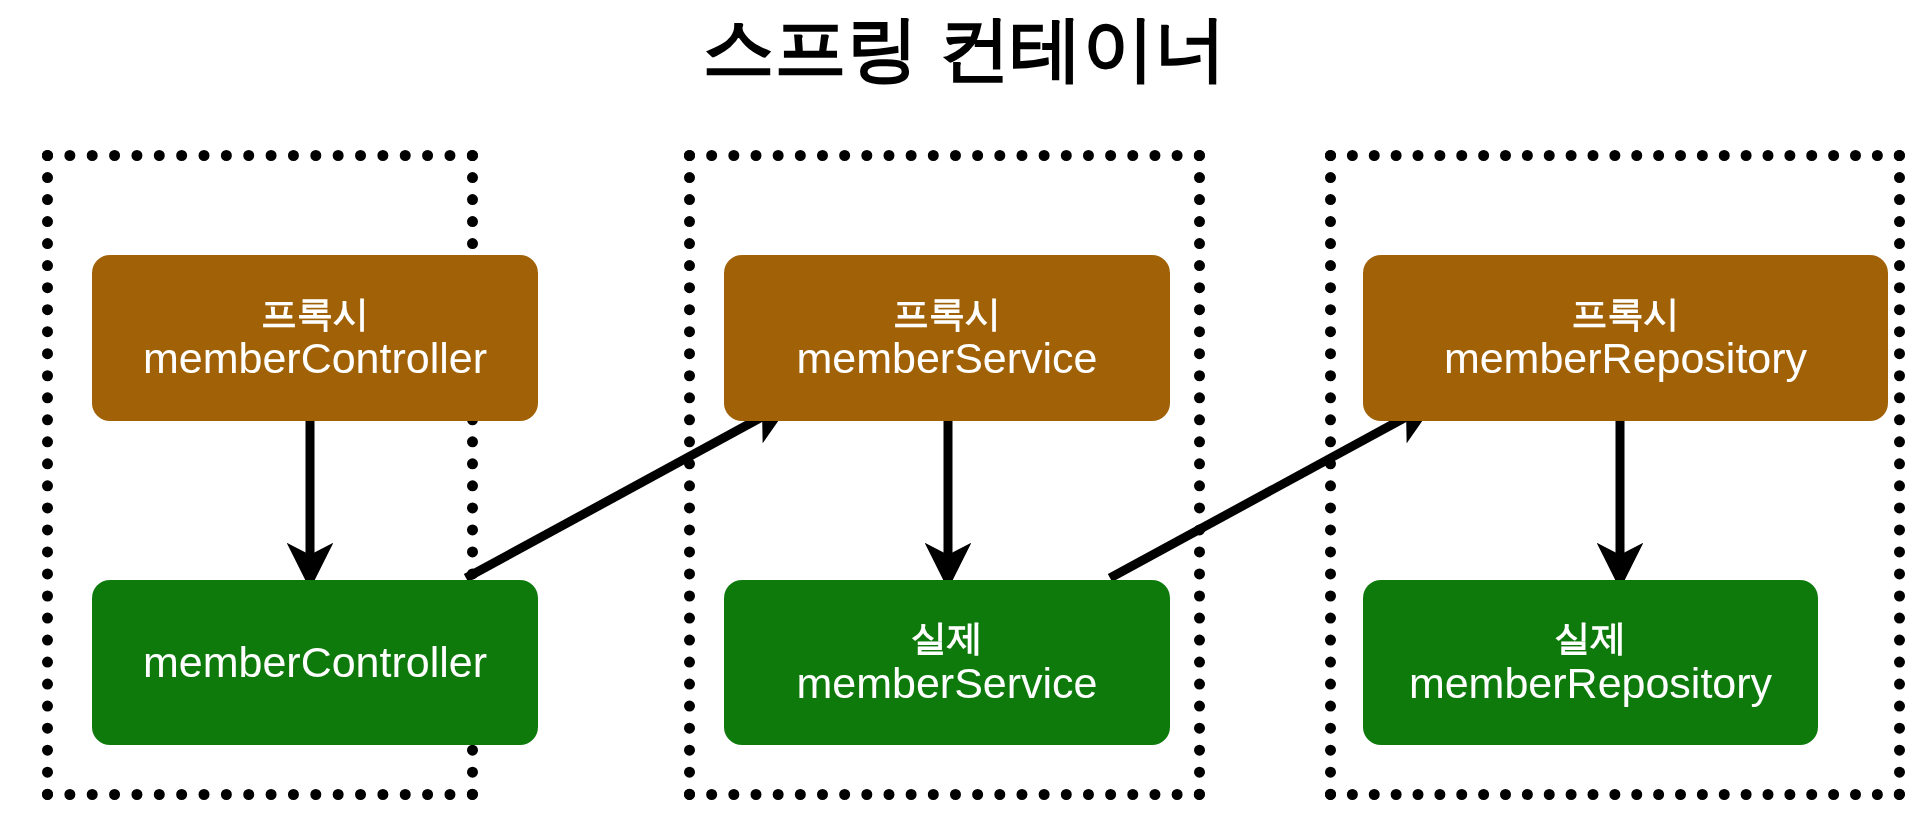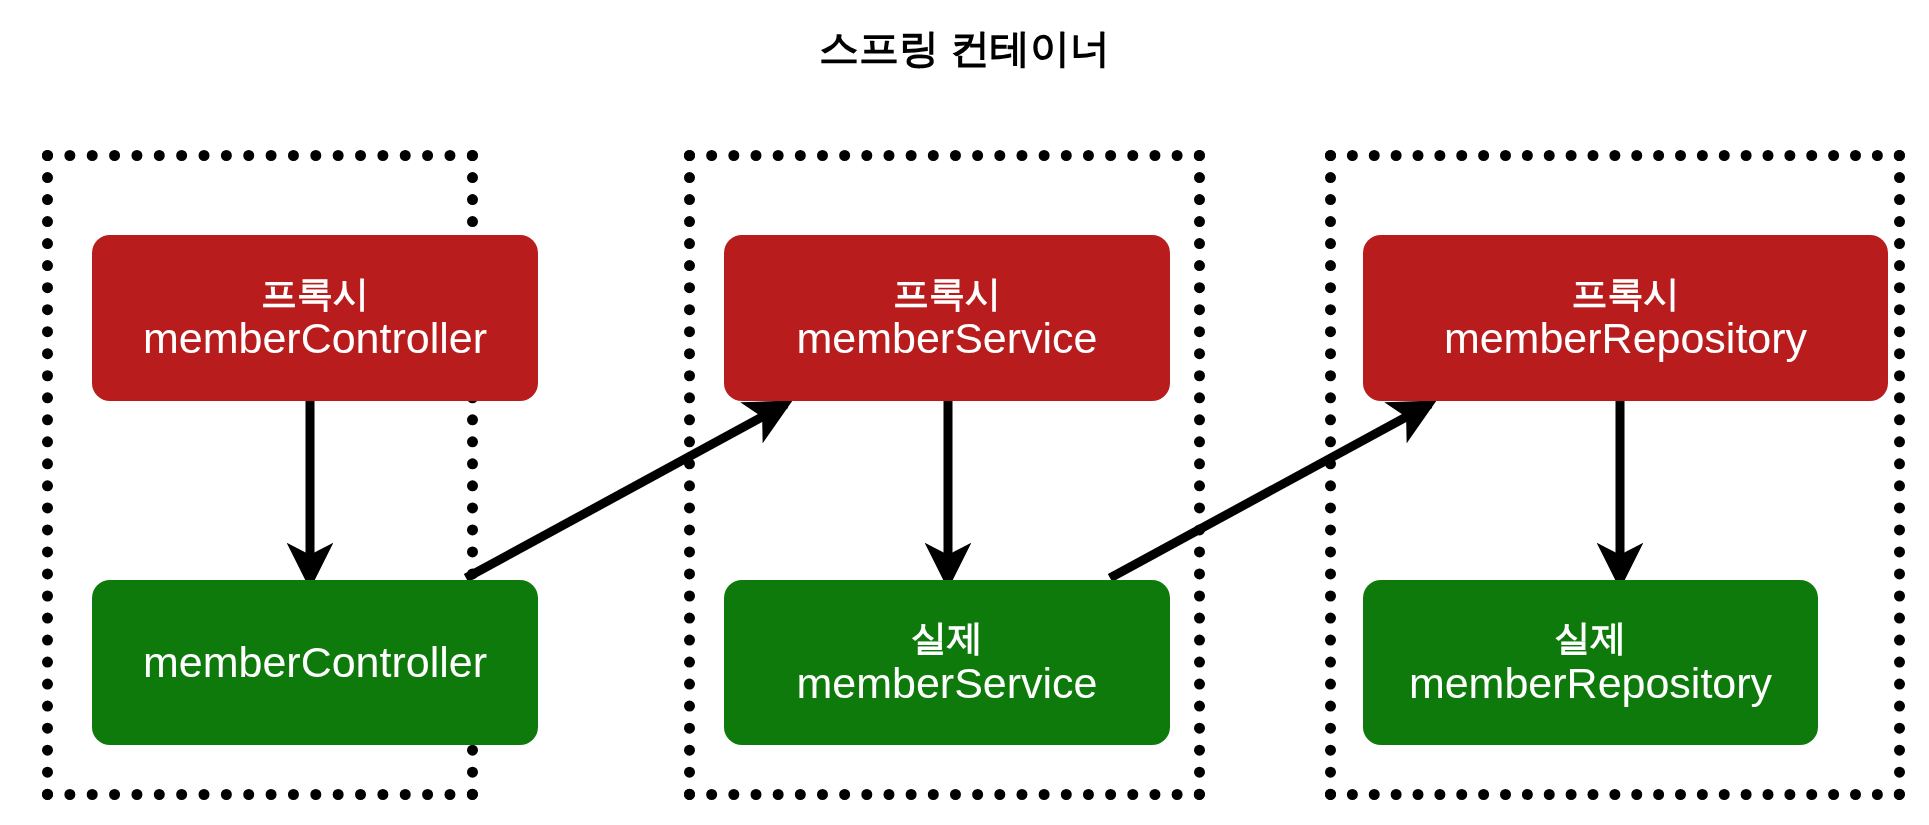--- a/index.html
+++ b/index.html
@@ -7,21 +7,21 @@
     width:1929px;height:825px;background:#ffffff;
     font-family:"Liberation Sans","DejaVu Sans",sans-serif;
     overflow:hidden;position:relative;
   }
   #stage{position:absolute;left:0;top:0;width:1929px;height:825px;}
 
   
   .title{
     position:absolute;left:0;top:8px;width:1929px;
     text-align:center;
-    font-size:40px;line-height:80px;font-weight:700;color:#000000;
+    font-size:72px;line-height:80px;font-weight:700;color:#000000;
     letter-spacing:0px;
     white-space:pre;
   }
 
   
   .container-box{
     position:absolute;
     border:11px dotted #000000;
     box-sizing:border-box;
     background:transparent;
@@ -38,21 +38,21 @@
     justify-content:center;
     color:#ffffff;
     text-align:center;
     font-weight:700;
     line-height:1.12;
     overflow:hidden;
   }
   .node .ln1{font-size:36px;display:block;font-weight:700;}
   .node .ln2{font-size:43px;display:block;font-weight:400;}
   .node.single .ln2{font-size:43px;}
-  .node.proxy{background:#b91c1c;}
+  .node.proxy{background:#a16207;margin-top:20px;}
   .node.real{background:#0E7A0C;}
 
   
   .arrow-layer{
     position:absolute;left:0;top:0;width:1929px;height:825px;
     pointer-events:none;
   }
 </style>
 </head>
 <body>

